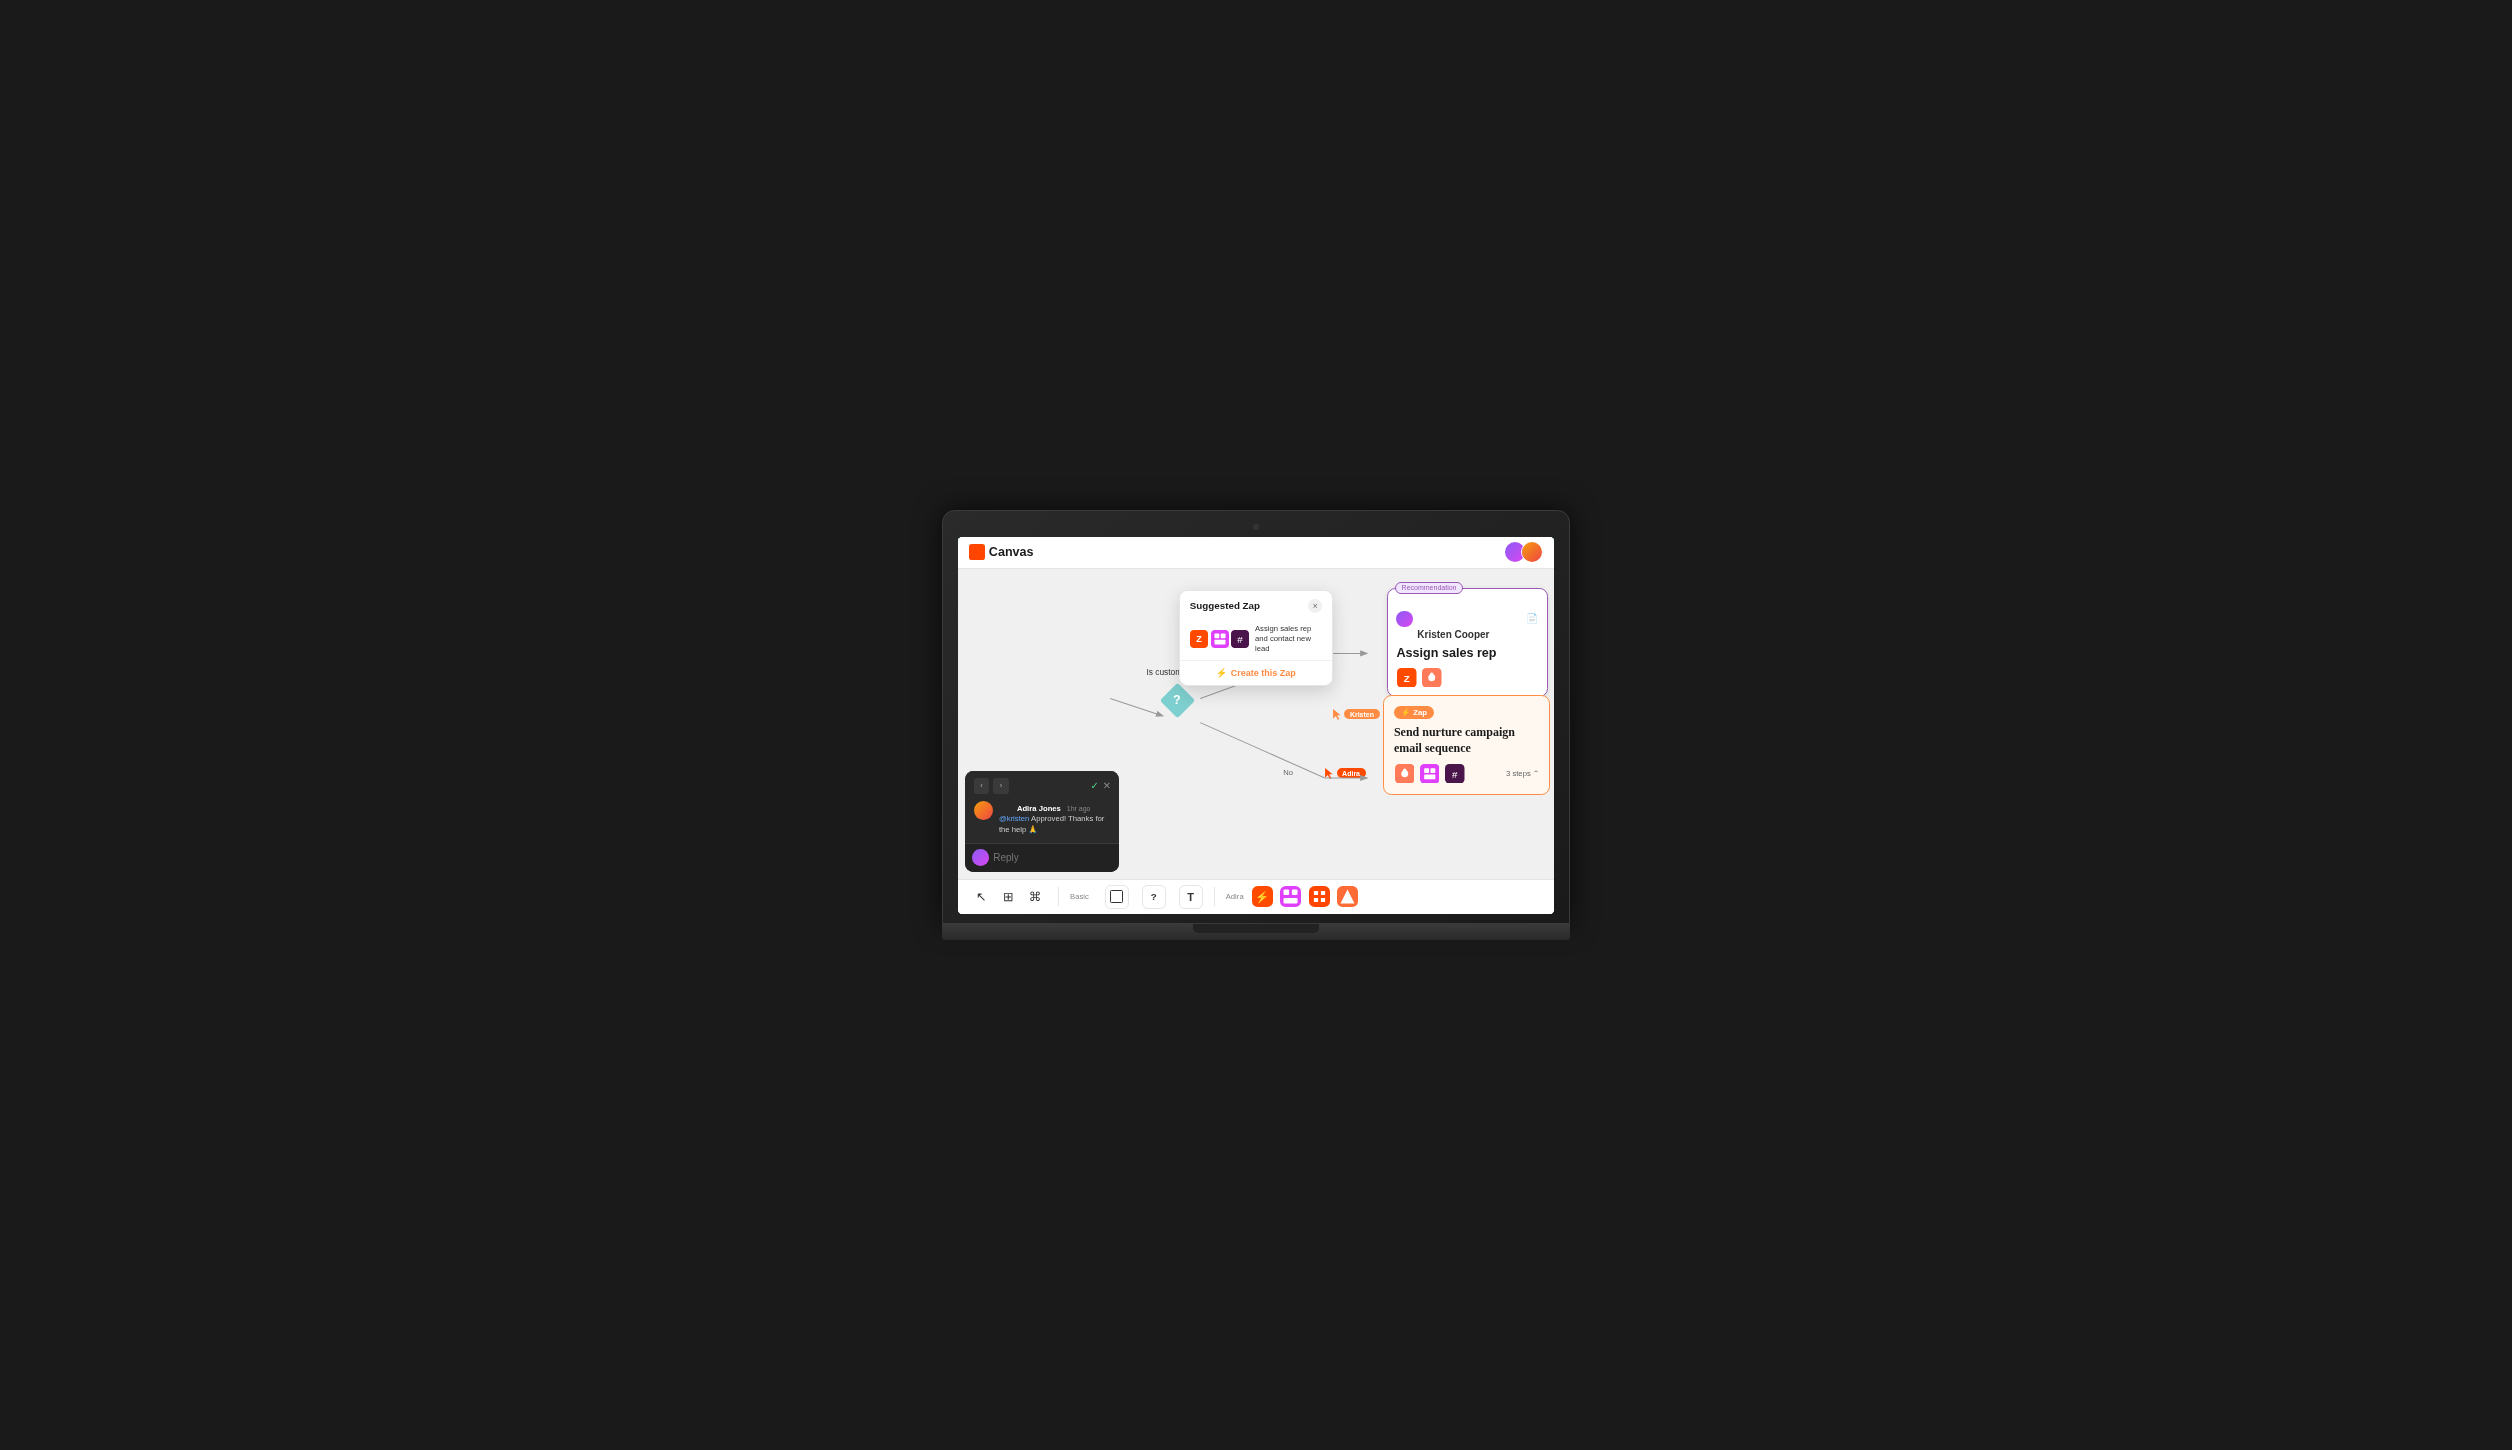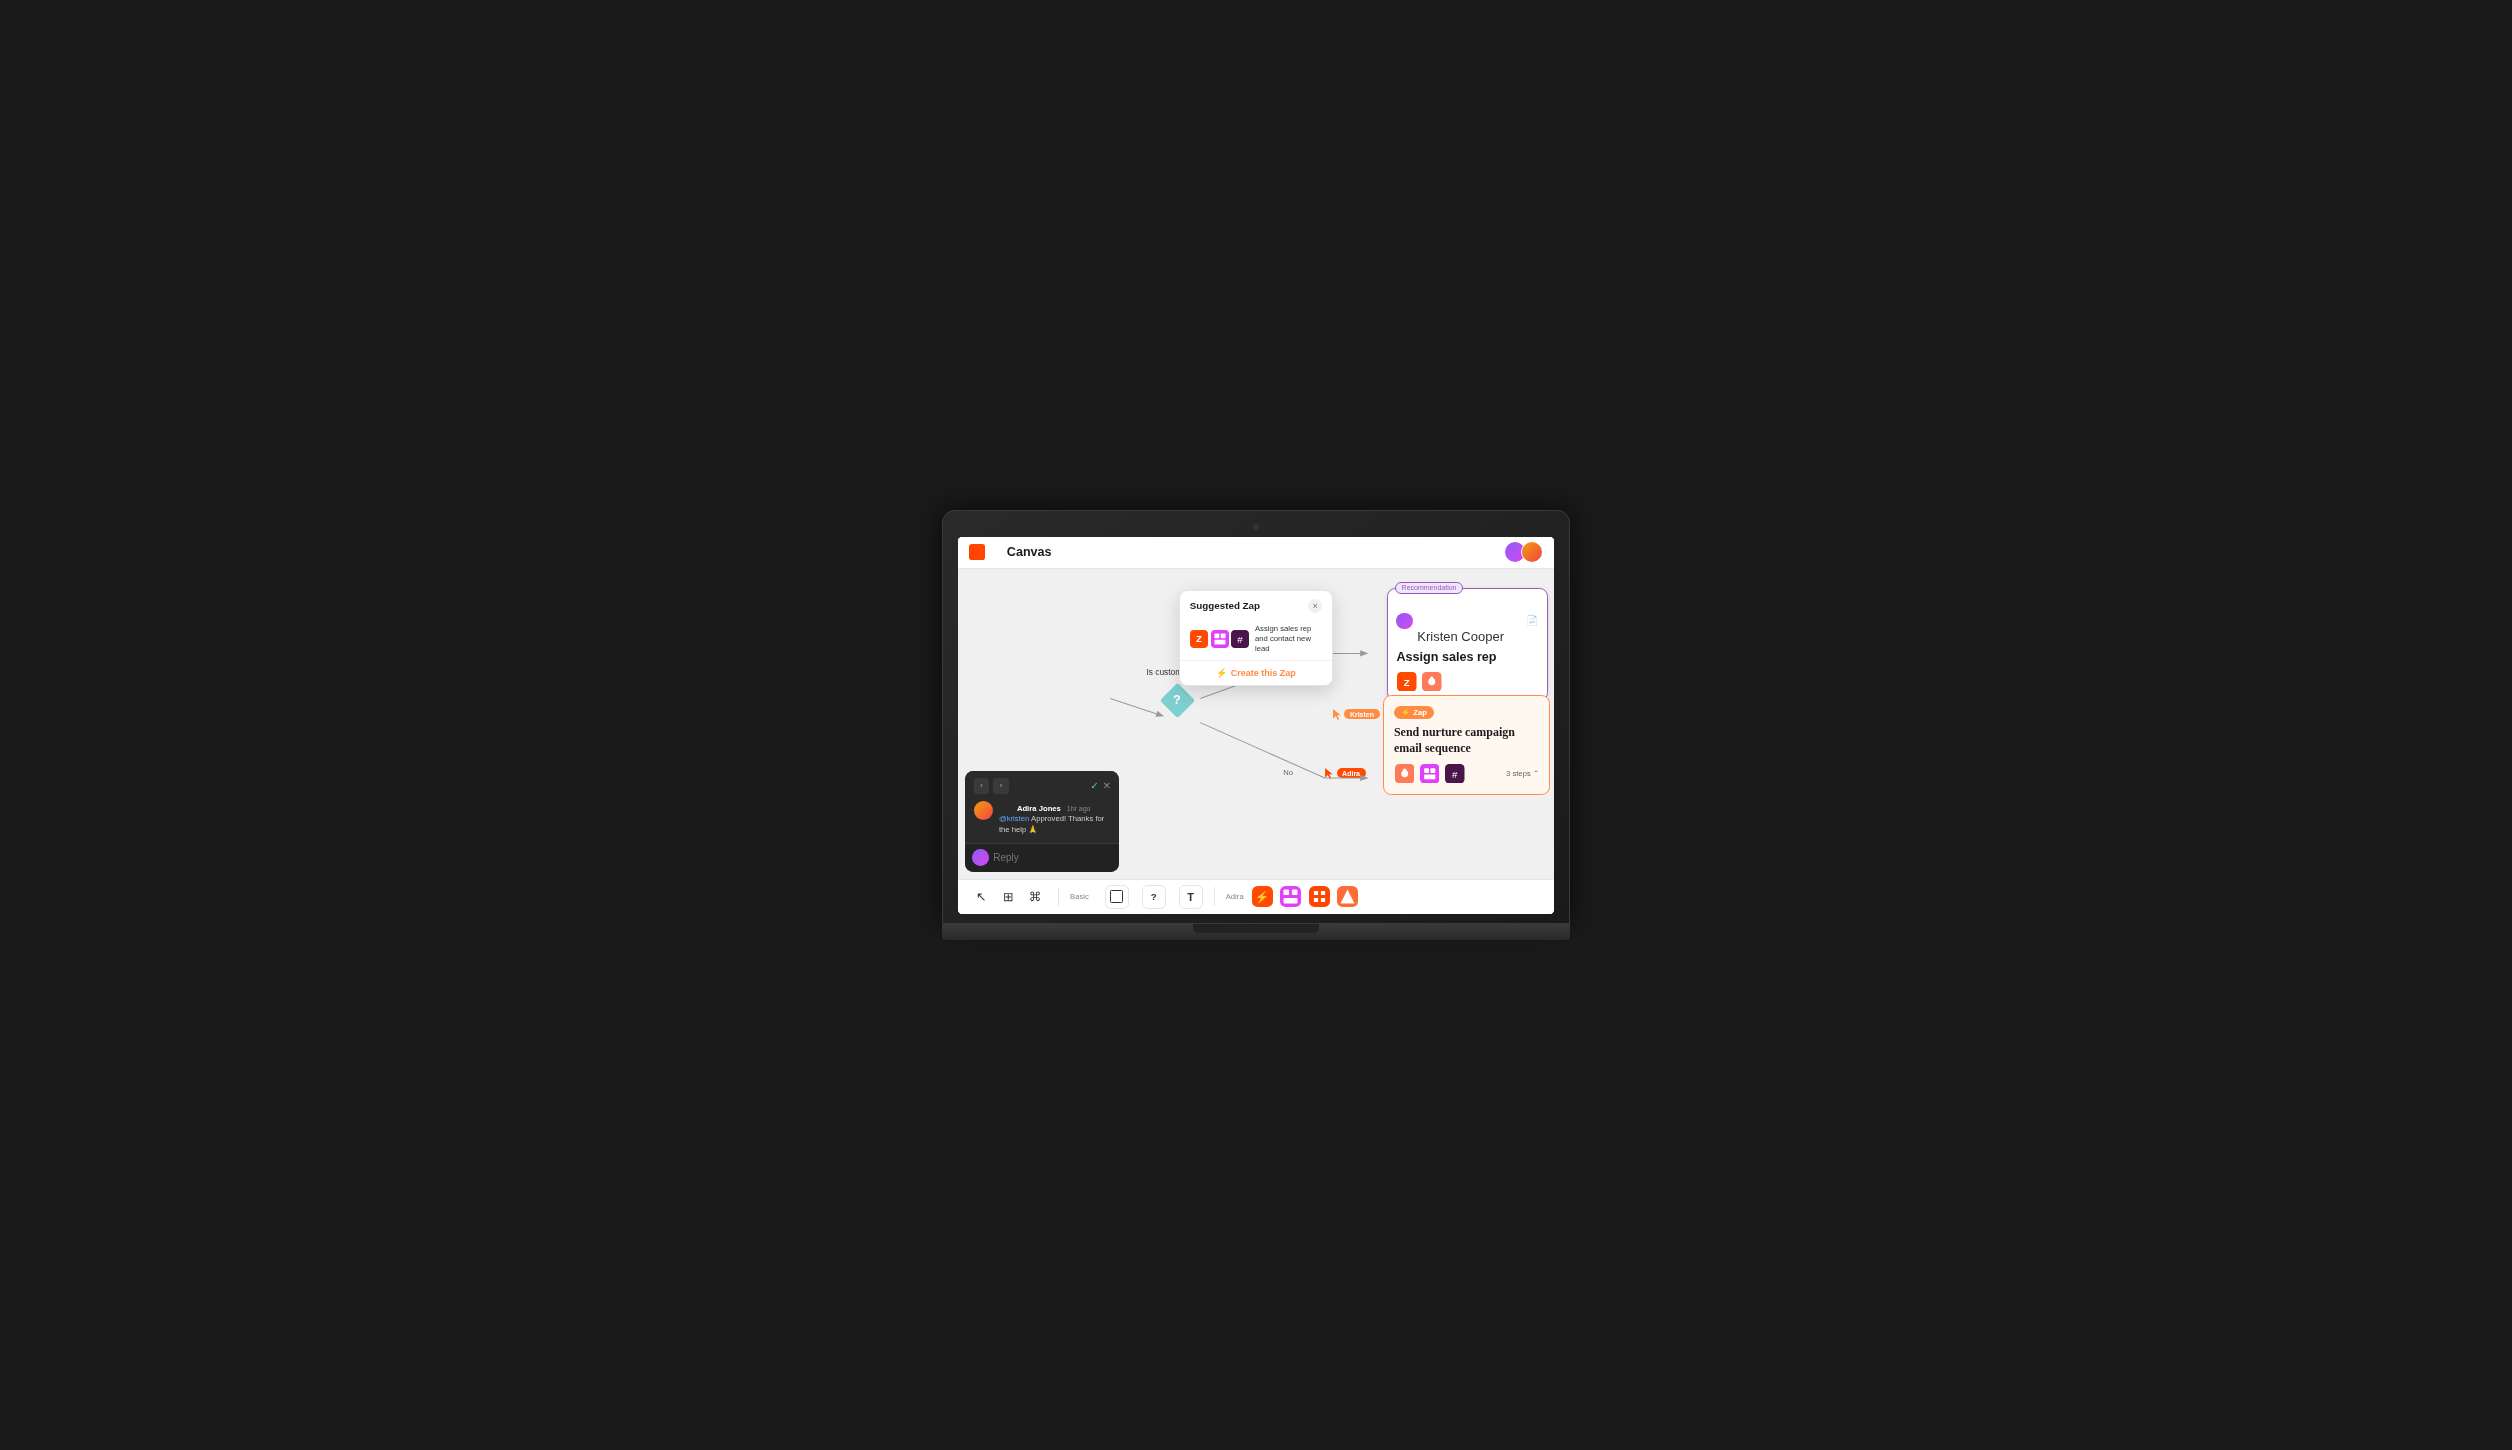--- a/index.html
+++ b/index.html
@@ -76,21 +76,21 @@
       display: flex;
       align-items: center;
       padding: 0 11px;
       border-bottom: 0.7px solid #e5e5e5;
       z-index: 10;
     }
 
     .header-logo {
       display: flex;
       align-items: center;
-      gap: 22px;
+      gap: 4px;
     }
 
     .logo-square {
       width: 15.4px;
       height: 15.4px;
       background: #ff4500;
       border-radius: 2.8px;
     }
 
     .header-title {
@@ -264,22 +264,22 @@
     }
 
     .rec-avatar {
       width: 16.7px;
       height: 16.7px;
       border-radius: 50%;
       background: linear-gradient(135deg, #8B5CF6, #D946EF);
     }
 
     .rec-name {
-      font-size: 13px;
-      font-weight: 400;
+      font-size: 10px;
+      font-weight: 700;
       color: #333;
       margin-top: 32px;
     }
 
     .rec-doc-icon {
       margin-left: auto;
       font-size: 9.8px;
       color: #999;
     }
 

